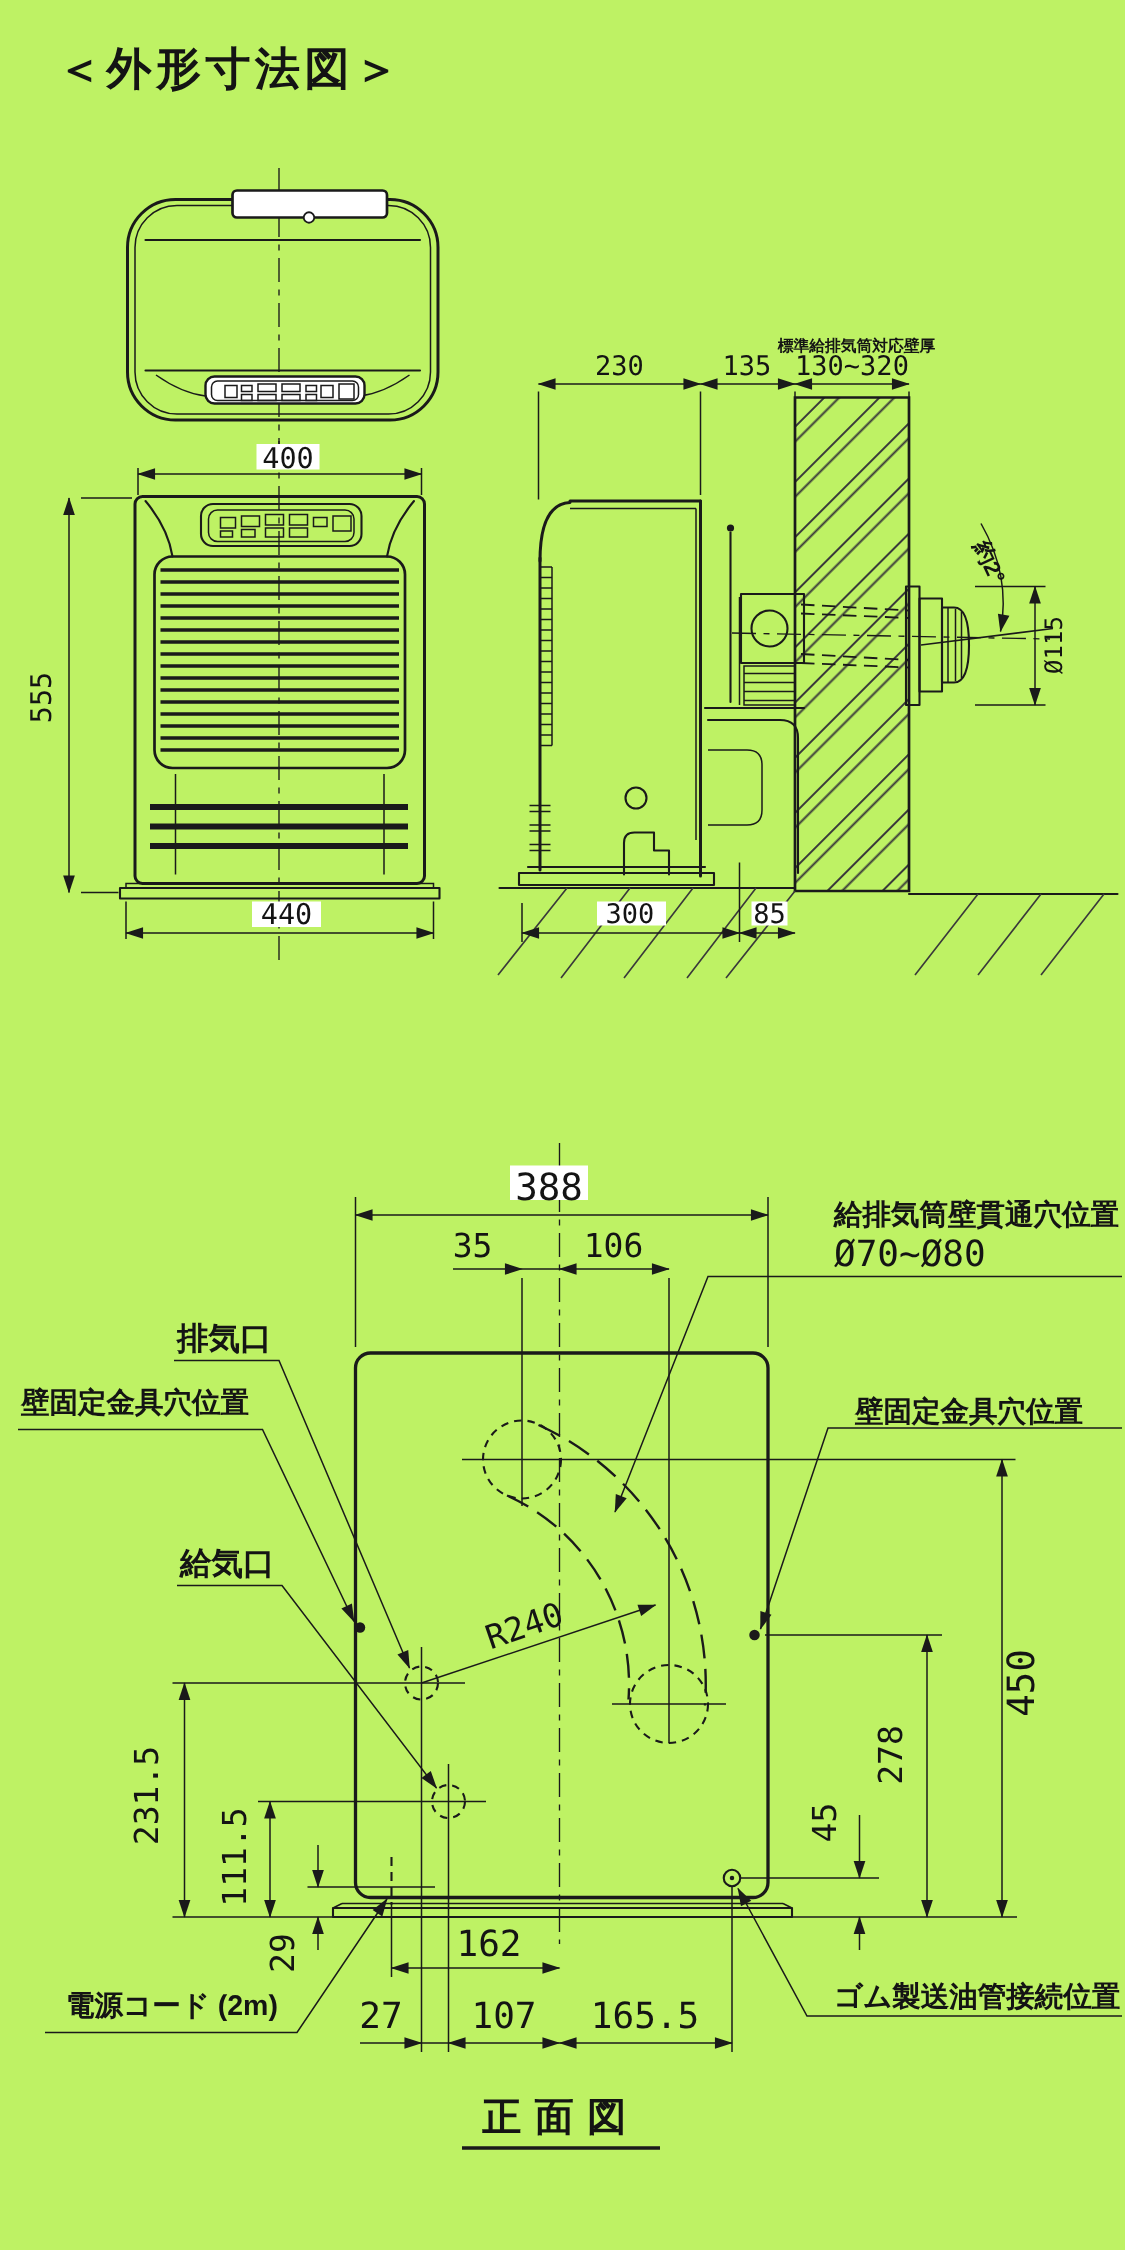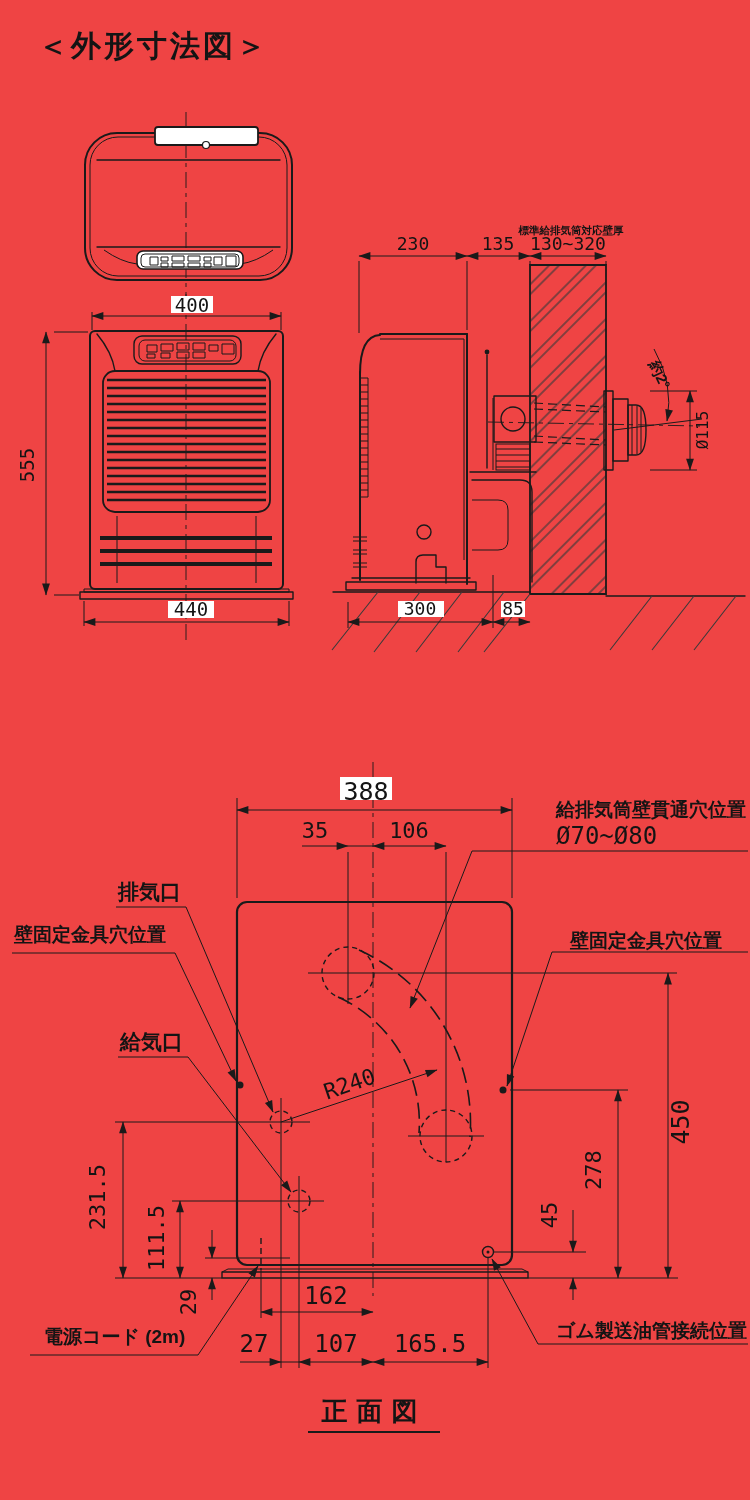--- a/index.html
+++ b/index.html
@@ -1,16 +1,16 @@
 <!DOCTYPE html>
 <html><head>
 <meta charset="utf-8">
 <style>
   html,body{margin:0;padding:0;background:#fff;}
-  .page{position:relative;width:750px;height:1500px;background:#ef4444;overflow:hidden;}
+  .page{position:relative;width:750px;height:1500px;background:#bef264;overflow:hidden;}
   svg{position:absolute;left:0;top:0;}
   text{fill:#141414;font-family:"DejaVu Sans Mono","Liberation Mono",monospace;}
   .jp{font-family:"Liberation Sans","DejaVu Sans",sans-serif;font-weight:700;}
   .o{stroke:#1a1a1a;fill:none;stroke-width:2;stroke-linecap:round;stroke-linejoin:round;}
   .m{stroke:#1a1a1a;fill:none;stroke-width:1.4;stroke-linecap:round;stroke-linejoin:round;}
   .t{stroke:#1a1a1a;fill:none;stroke-width:1;stroke-linecap:butt;}
   .cl{stroke:#1a1a1a;fill:none;stroke-width:0.9;stroke-dasharray:16 5 4 5;}
   .dc{stroke:#1a1a1a;fill:none;stroke-width:1.4;stroke-dasharray:5 4;}
   .w{fill:#fff;stroke:none;}
 </style>

